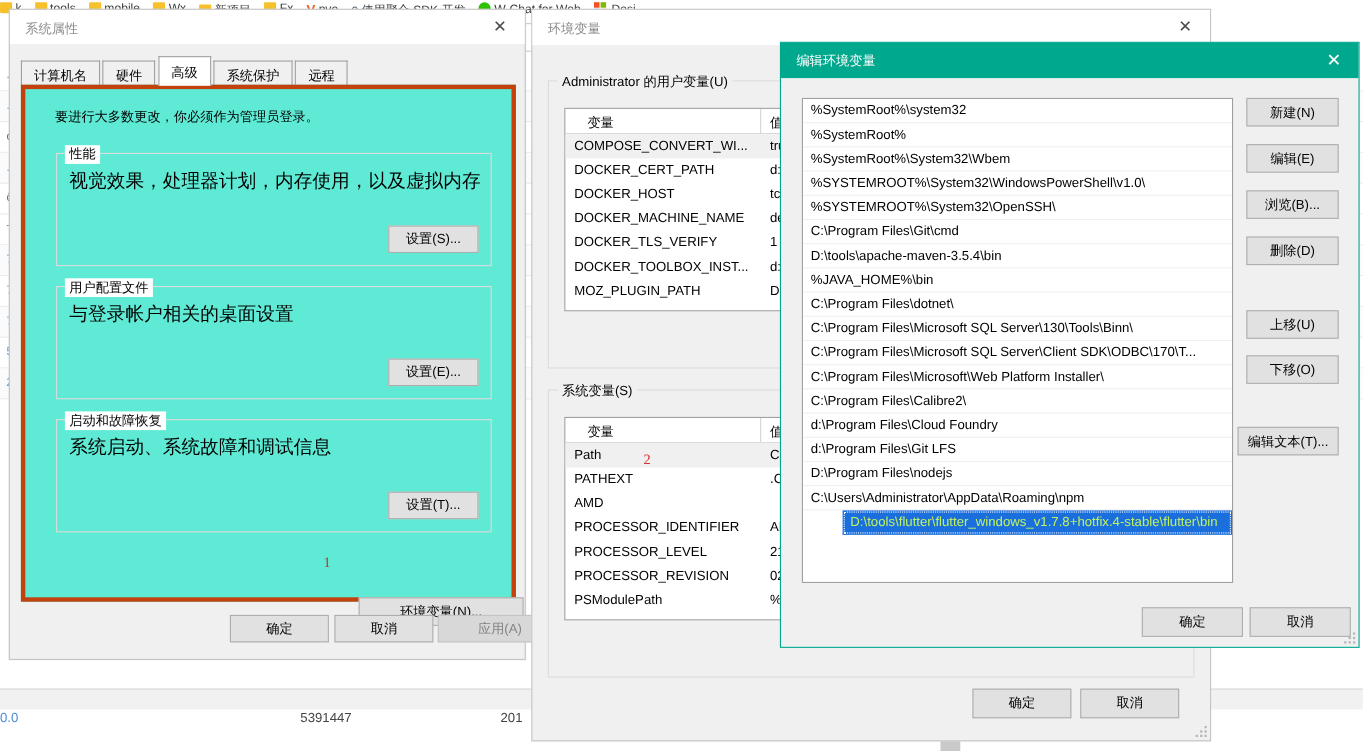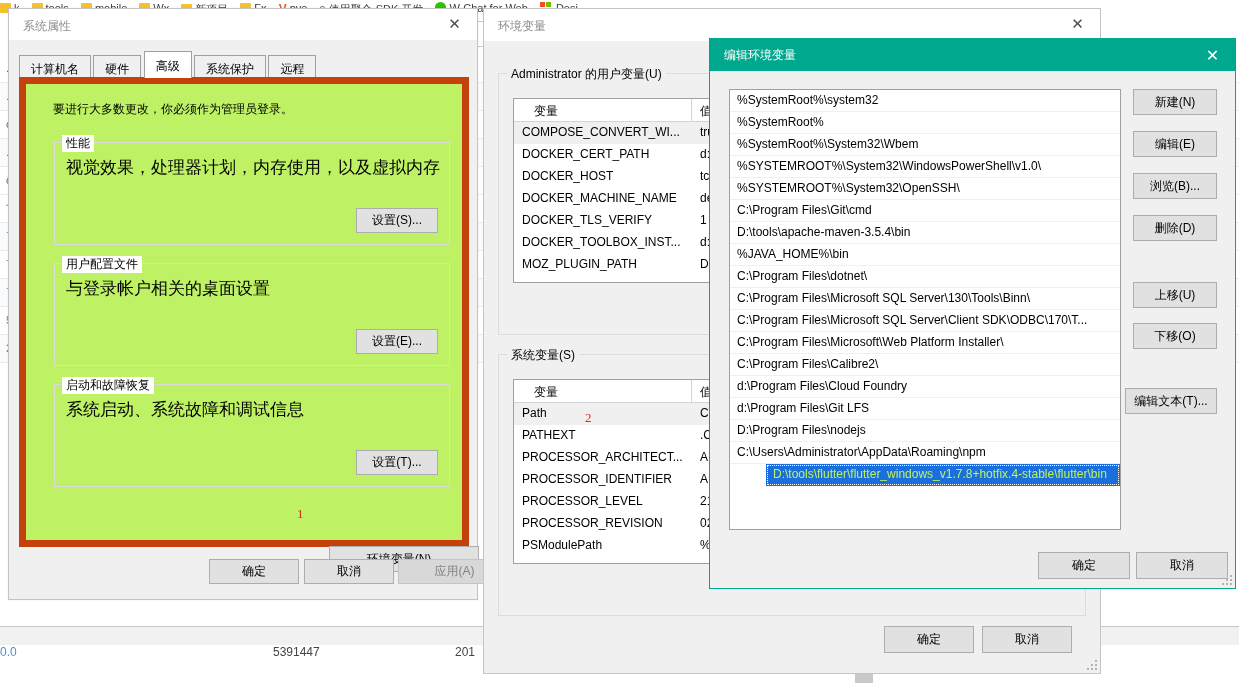--- a/index.html
+++ b/index.html
@@ -84,21 +84,21 @@
   .tab {
     display:inline-block; height:26px; padding:5px 11px 0 11px; color:#000;
     border:1px solid #a0a0a0; border-bottom:none; background:#f0f0f0;
     margin-right:-1px; position:relative; top:3px; height:23px;
   }
   .tab.active {
     background:#ffffff; top:0; height:27px; z-index:3; padding-top:6px;
   }
   .tabpanel {
     position:absolute; left:10px; top:68px; width:450px; height:470px;
-    background:#bef264; border:7px solid #c2410c;
+    background:#5eead4; border:4px solid #c2410c;
   }
   .tp-note { position:absolute; left:27px; top:17px; font-size:12px; color:#000; }
   .group {
     position:absolute; border:1px solid #dcdcdc; left:28px; width:396px;
   }
   .group-legend {
     position:absolute; left:7px; top:-8px; background:#fff; padding:0 4px;
     font-size:12px; color:#000;
   }
   .group-desc { position:absolute; left:11px; top:13px; font-size:17px; color:#000; }
@@ -309,21 +309,20 @@
         </div>
         <div class="grid-row sel">
           <div class="gc c1">Path</div>
           <div class="gc">C:\W</div>
         </div>
         <div class="grid-row">
           <div class="gc c1">PATHEXT</div>
           <div class="gc">.CON</div>
         </div>
         <div class="grid-row">
-          <div class="gc c1">PROCESSOR_ARCHITECT...</div>
           <div class="gc">AMD</div>
         </div>
         <div class="grid-row">
           <div class="gc c1">PROCESSOR_IDENTIFIER</div>
           <div class="gc">AMD</div>
         </div>
         <div class="grid-row">
           <div class="gc c1">PROCESSOR_LEVEL</div>
           <div class="gc">21</div>
         </div>

